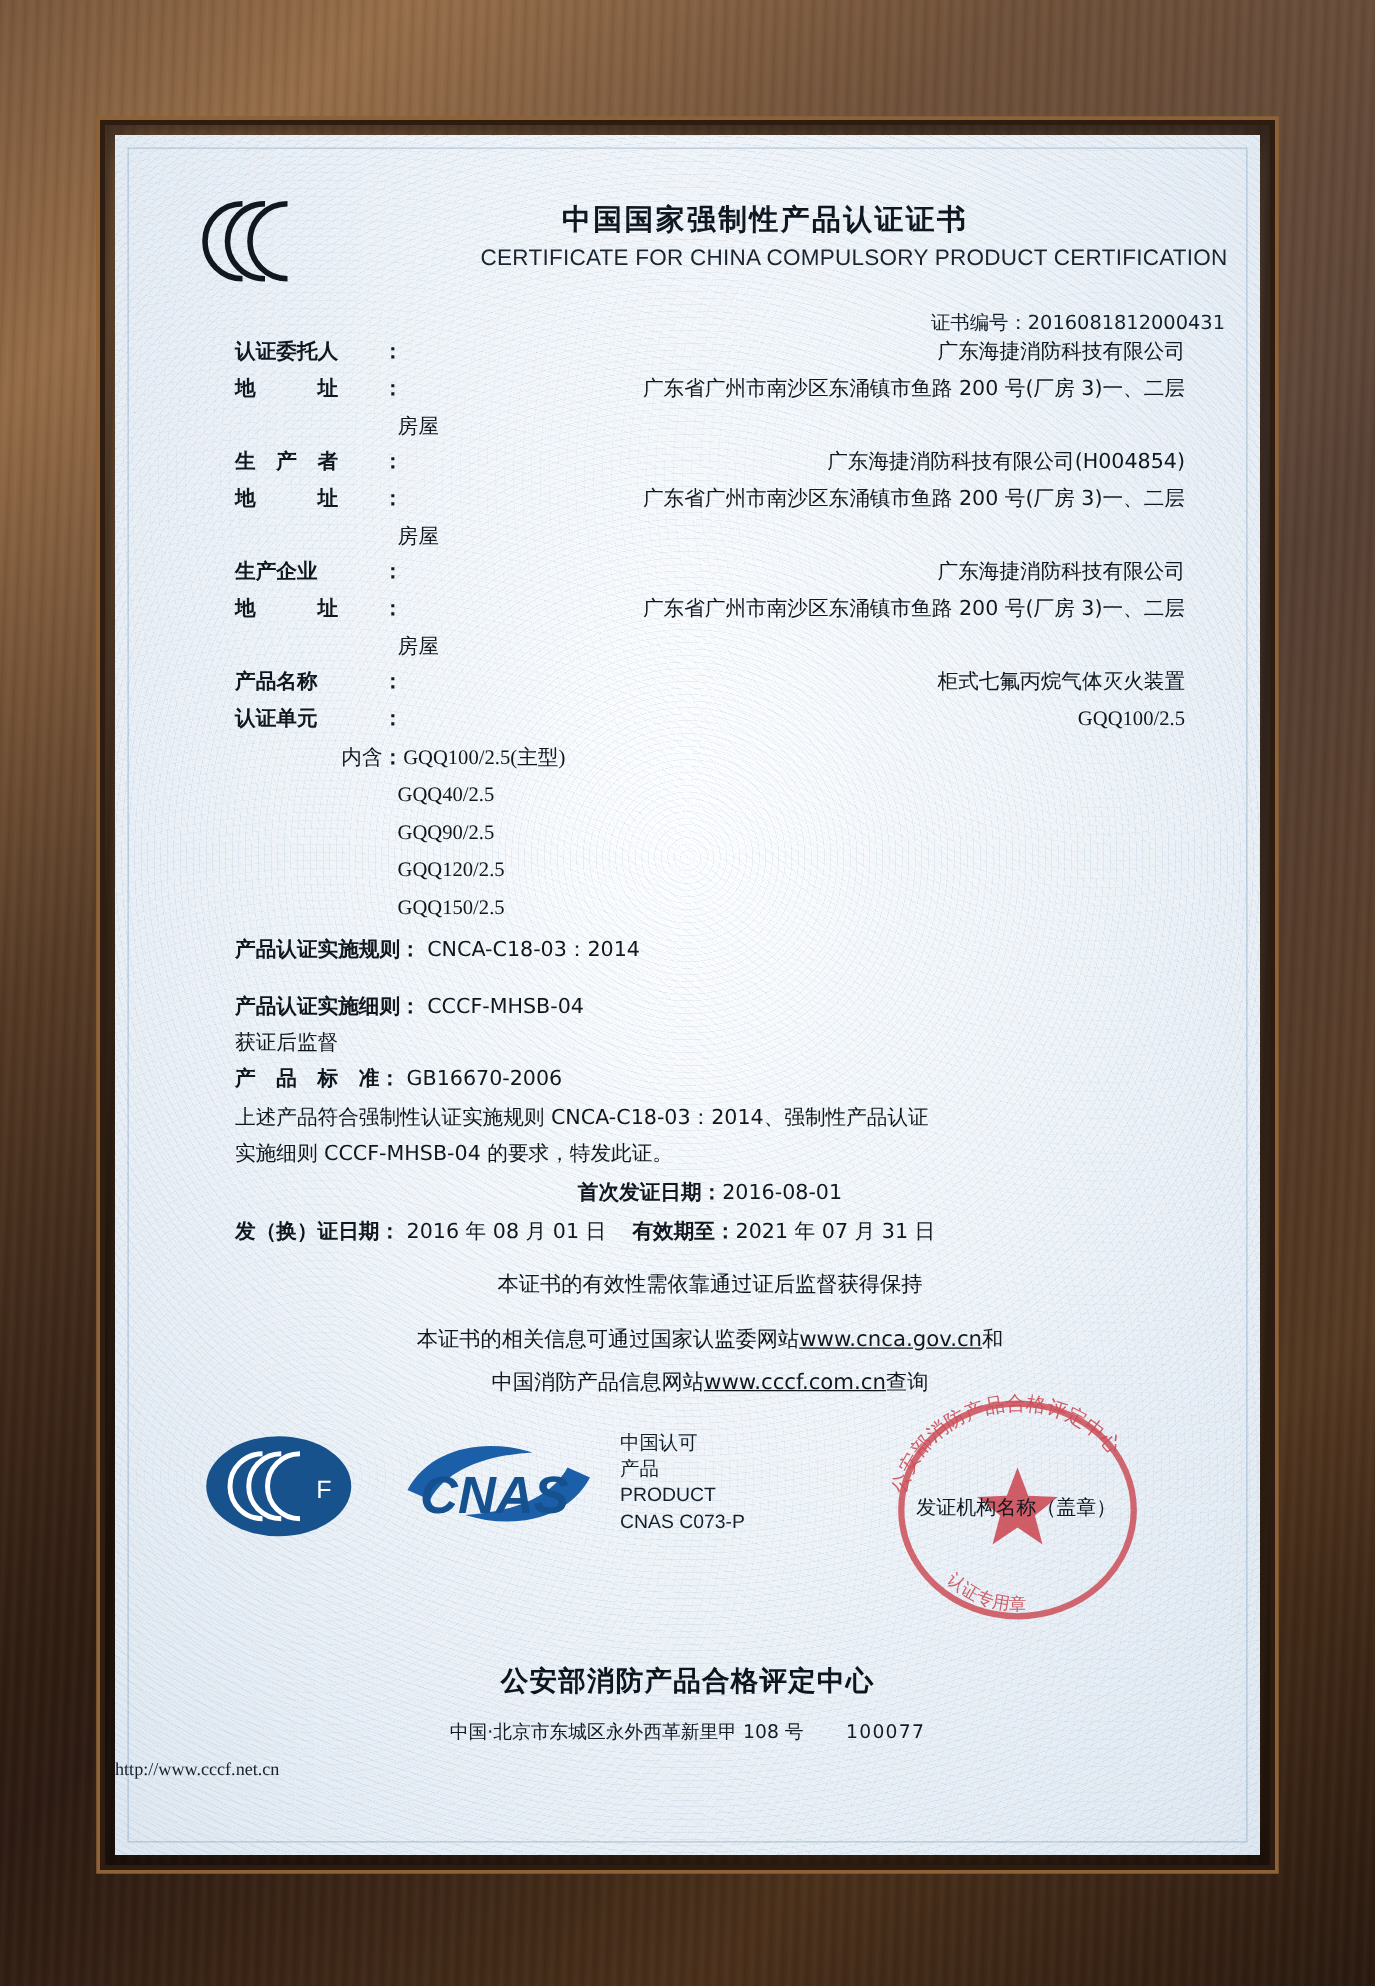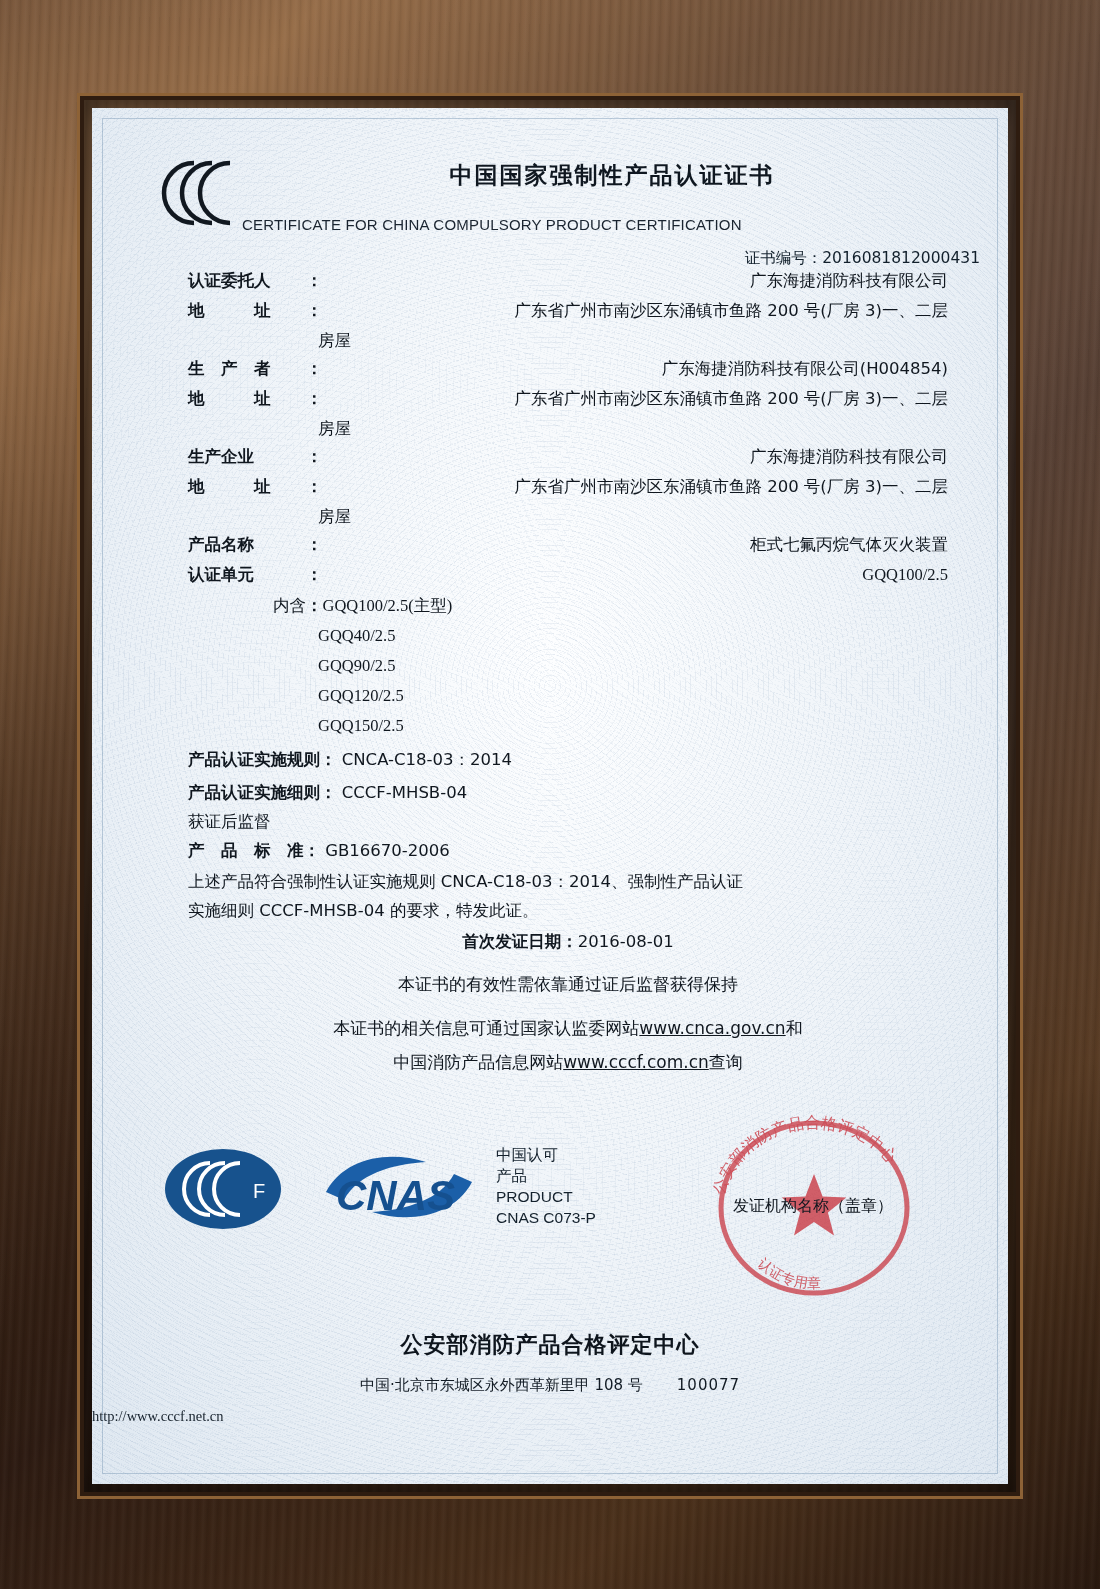--- a/index.html
+++ b/index.html
@@ -120,25 +120,25 @@
     width: 740px;
     text-align: center;
     font-family: "DejaVu Sans", "Liberation Sans", sans-serif;
     font-weight: bold;
     font-size: 23px;
     letter-spacing: 2px;
     color: #0f1720;
   }
   .title-en {
     position: absolute;
-    left: 150px; top: 108px;
+    left: 150px; top: 88px;
     width: 740px;
-    text-align: left;
+    text-align: right;
     font-family: "Liberation Sans", sans-serif;
-    font-size: 15px;
+    font-size: 18px;
     letter-spacing: 0.2px;
     color: #1a2430;
   }
   .cert-no {
     position: absolute;
     right: 28px; top: 140px;
     font-family: "DejaVu Sans", "Liberation Sans", sans-serif;
     font-size: 15.5px;
     color: #12202c;
   }
@@ -379,39 +379,45 @@
       <div class="unit-line"><span>GQQ40/2.5</span></div>
       <div class="unit-line"><span>GQQ90/2.5</span></div>
       <div class="unit-line"><span>GQQ120/2.5</span></div>
       <div class="unit-line"><span>GQQ150/2.5</span></div>
 
       <div class="para">
         <b>产品认证实施规则</b><b>：</b>
         <span>CNCA-C18-03：2014</span>
       </div>
 
-      <div class="para" style="margin-top:4px;">
+      <div class="para" style="margin-top:16px;">
         <b>产品认证实施细则</b><b>：</b>
         <span>CCCF-MHSB-04</span>
       </div>
 
       <div class="para" style="margin-top:0;">获证后监督</div>
 
       <div class="para" style="margin-top:0;">
         <b>产　品　标　准</b><b>：</b>
         <span>GB16670-2006</span>
       </div>
 
       <div class="para" style="margin-top:2px;">上述产品符合强制性认证实施规则 CNCA-C18-03：2014、强制性产品认证</div>
       <div class="para" style="margin-top:0;">实施细则 CCCF-MHSB-04 的要求，特发此证。</div>
 
       <div class="center-line">
         <b>首次发证日期</b><b>：</b><span>2016-08-01</span>
       </div>
 
+      <div class="date-line">
+        <b>发（换）证日期</b><b>：</b>
+        <span>2016 年 08 月 01 日</span>
+        &nbsp;&nbsp;
+        <b>有效期至</b><b>：</b><span>2021 年 07 月 31 日</span>
+      </div>
 
       <div class="notice">本证书的有效性需依靠通过证后监督获得保持</div>
       <div class="notice">
         <span>本证书的相关信息可通过国家认监委网站</span><span class="ul">www.cnca.gov.cn</span><span>和</span>
       </div>
       <div class="notice" style="margin-top:0;">
         <span>中国消防产品信息网站</span><span class="ul">www.cccf.com.cn</span><span>查询</span>
       </div>
     </div>
 

